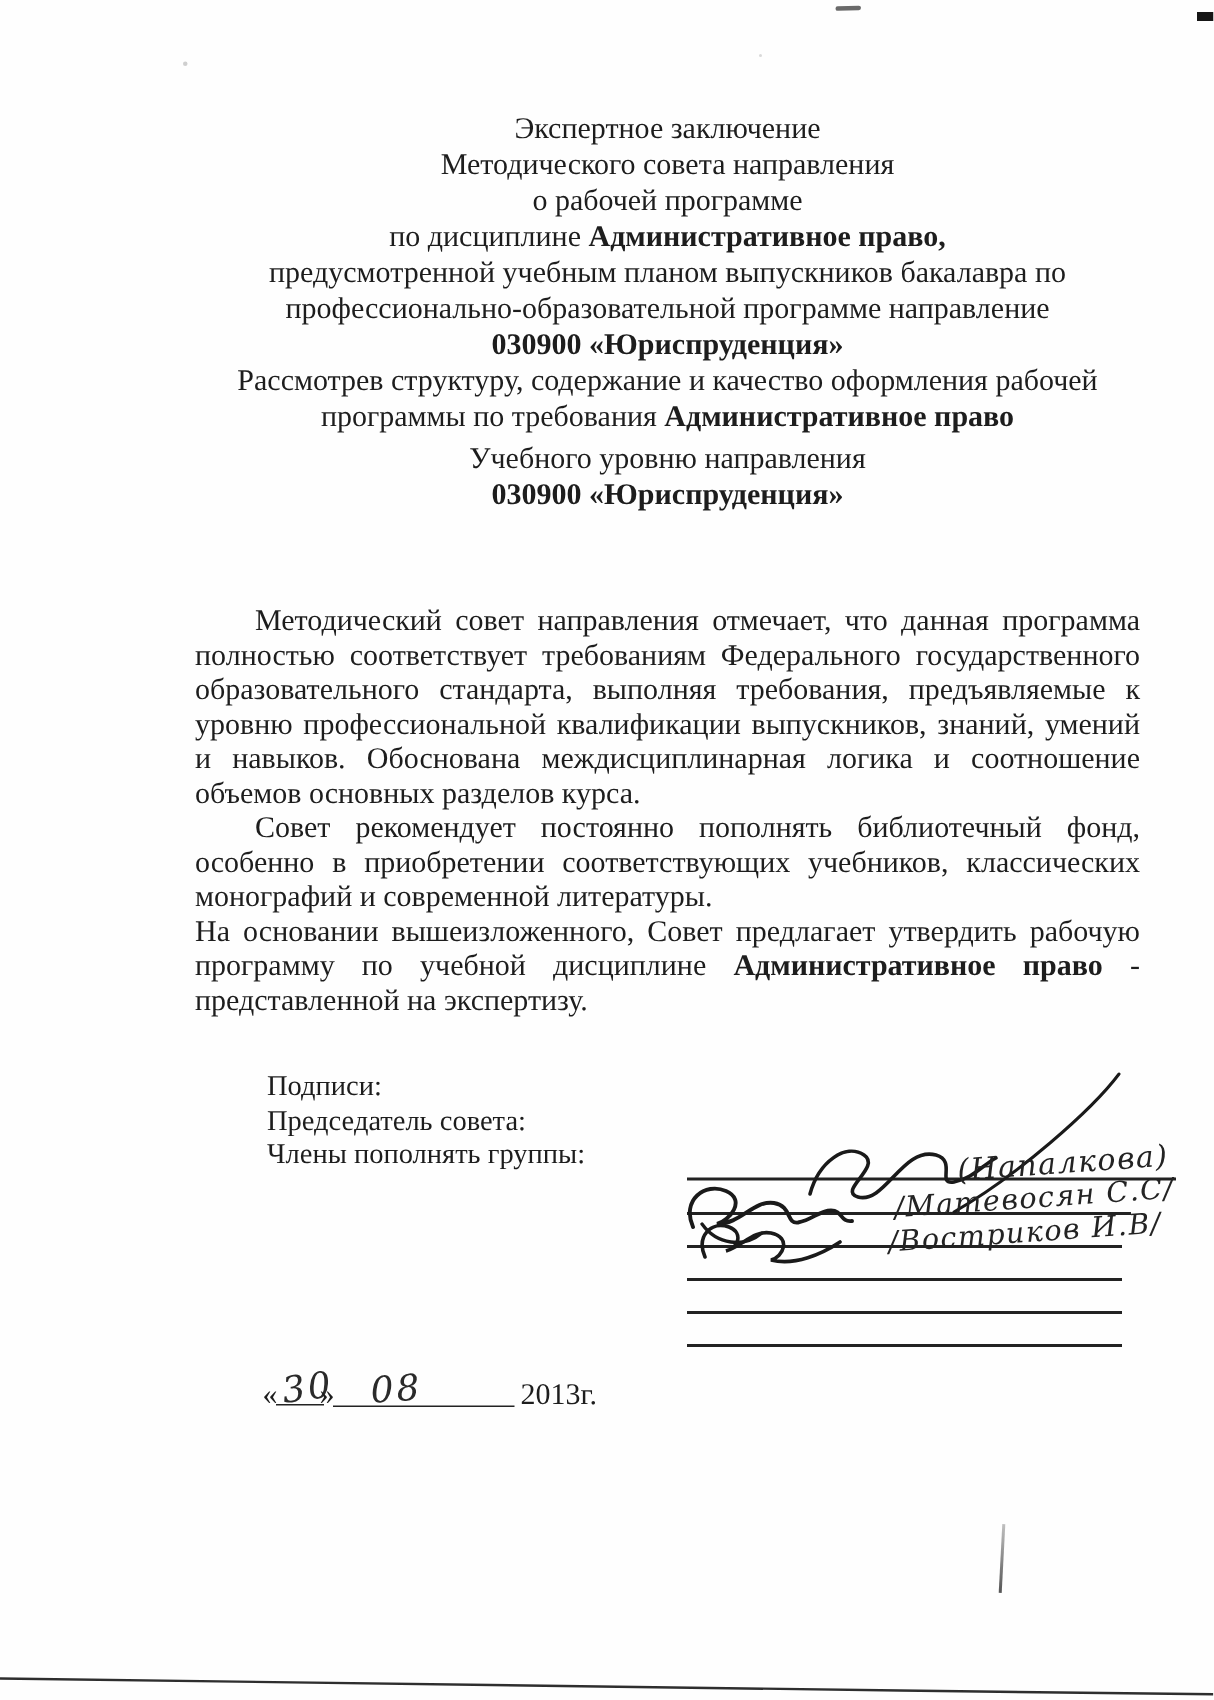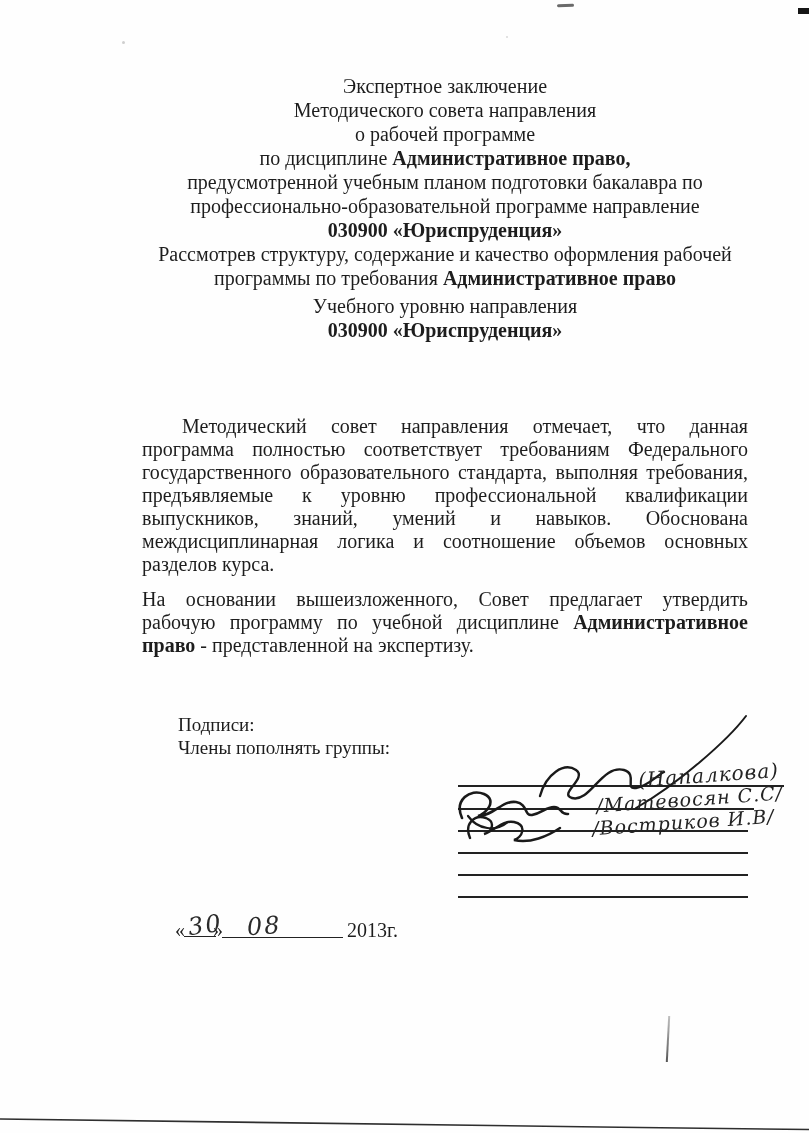--- a/index.html
+++ b/index.html
@@ -7,21 +7,21 @@
     position:relative; width:809px; height:1133px; overflow:hidden;
     background:#fefefe; color:#1d1d1d;
     font-family:"Liberation Serif","DejaVu Serif",serif;
   }
   .content{position:absolute; left:130px; width:630px;}
   .titleblock{top:74px; text-align:center; font-size:20px; line-height:24px;}
   .subtitleblock{top:294px; text-align:center; font-size:20px; line-height:24px;}
   .titleblock div, .subtitleblock div{white-space:nowrap;}
   .b{font-weight:bold;text-align:center;}
   .bodyblock{top:403px; font-size:20px; line-height:23px; text-align:justify;}
-  .bodyblock p{margin:12px; padding:0;}
+  .bodyblock p{margin:0; padding:0;}
   .bodyblock p.ind{text-indent:40px;}
   .siglabels{position:absolute; left:178px; top:714px; font-size:19px; line-height:22.5px;}
   .sigline{position:absolute; border-bottom:2px solid #222; height:0;}
   .signame{
     position:absolute; font-style:italic; font-size:20px; color:#232323;
     font-family:"DejaVu Serif",serif; transform:rotate(-4deg); white-space:nowrap;
     letter-spacing:1px;
   }
   .sigsvg{position:absolute; left:440px; top:712px;}
   .dateline{position:absolute; font-size:20px; color:#1d1d1d;}
@@ -44,39 +44,41 @@
   <div class="artifact" style="left:667px; top:1016px; width:2px; height:46px; background:linear-gradient(#c0c0c0,#555); transform:rotate(3deg);"></div>
   <svg class="bottomsvg" width="809" height="25" viewBox="0 0 809 25">
     <path d="M0,11 C220,14 430,16.5 600,19 C680,20.2 770,20.5 809,21.5" fill="none" stroke="#2e2e2e" stroke-width="1.6"></path>
   </svg>
 
   <div class="content titleblock">
     <div><span>Экспертное заключение</span></div>
     <div><span>Методического совета направления</span></div>
     <div><span>о рабочей программе</span></div>
     <div><span>по дисциплине </span><span class="b">Административное право,</span></div>
-    <div><span>предусмотренной учебным планом подготовки бакалавра по</span></div>
+    <div><span>предусмотренной учебным планом выпускников бакалавра по</span></div>
     <div><span>профессионально-образовательной программе направление</span></div>
     <div class="b"><span>030900 «Юриспруденция»</span></div>
     <div><span>Рассмотрев структуру, содержание и качество оформления рабочей</span></div>
     <div><span>программы по требования </span><span class="b">Административное право</span></div>
   </div>
 
   <div class="content subtitleblock">
     <div><span>Учебного уровню направления</span></div>
     <div class="b"><span>030900 «Юриспруденция»</span></div>
   </div>
 
   <div class="content bodyblock">
     <p class="ind"><span>Методический совет направления отмечает, что данная программа полностью соответствует требованиям Федерального государственного образовательного стандарта, выполняя требования, предъявляемые к уровню профессиональной квалификации выпускников, знаний, умений и навыков. Обоснована междисциплинарная логика и соотношение объемов основных разделов курса.</span></p>
+    <p class="ind"><span>Совет рекомендует постоянно пополнять библиотечный фонд, особенно в приобретении соответствующих учебников, классических монографий и современной литературы.</span></p>
     <p><span>На основании вышеизложенного, Совет предлагает утвердить рабочую программу по учебной дисциплине </span><span class="b">Административное право</span><span> - представленной на экспертизу.</span></p>
   </div>
 
   <div class="siglabels">
     <div>Подписи:</div>
+    <div>Председатель совета:</div>
     <div>Члены пополнять группы:</div>
   </div>
 
   <div class="sigline" style="left:458px; top:785px; width:326px;"></div>
   <div class="sigline" style="left:458px; top:808px; width:296px;"></div>
   <div class="sigline" style="left:458px; top:830px; width:290px;"></div>
   <div class="sigline" style="left:458px; top:852px; width:290px;"></div>
   <div class="sigline" style="left:458px; top:874px; width:290px;"></div>
   <div class="sigline" style="left:458px; top:896px; width:290px;"></div>
 

